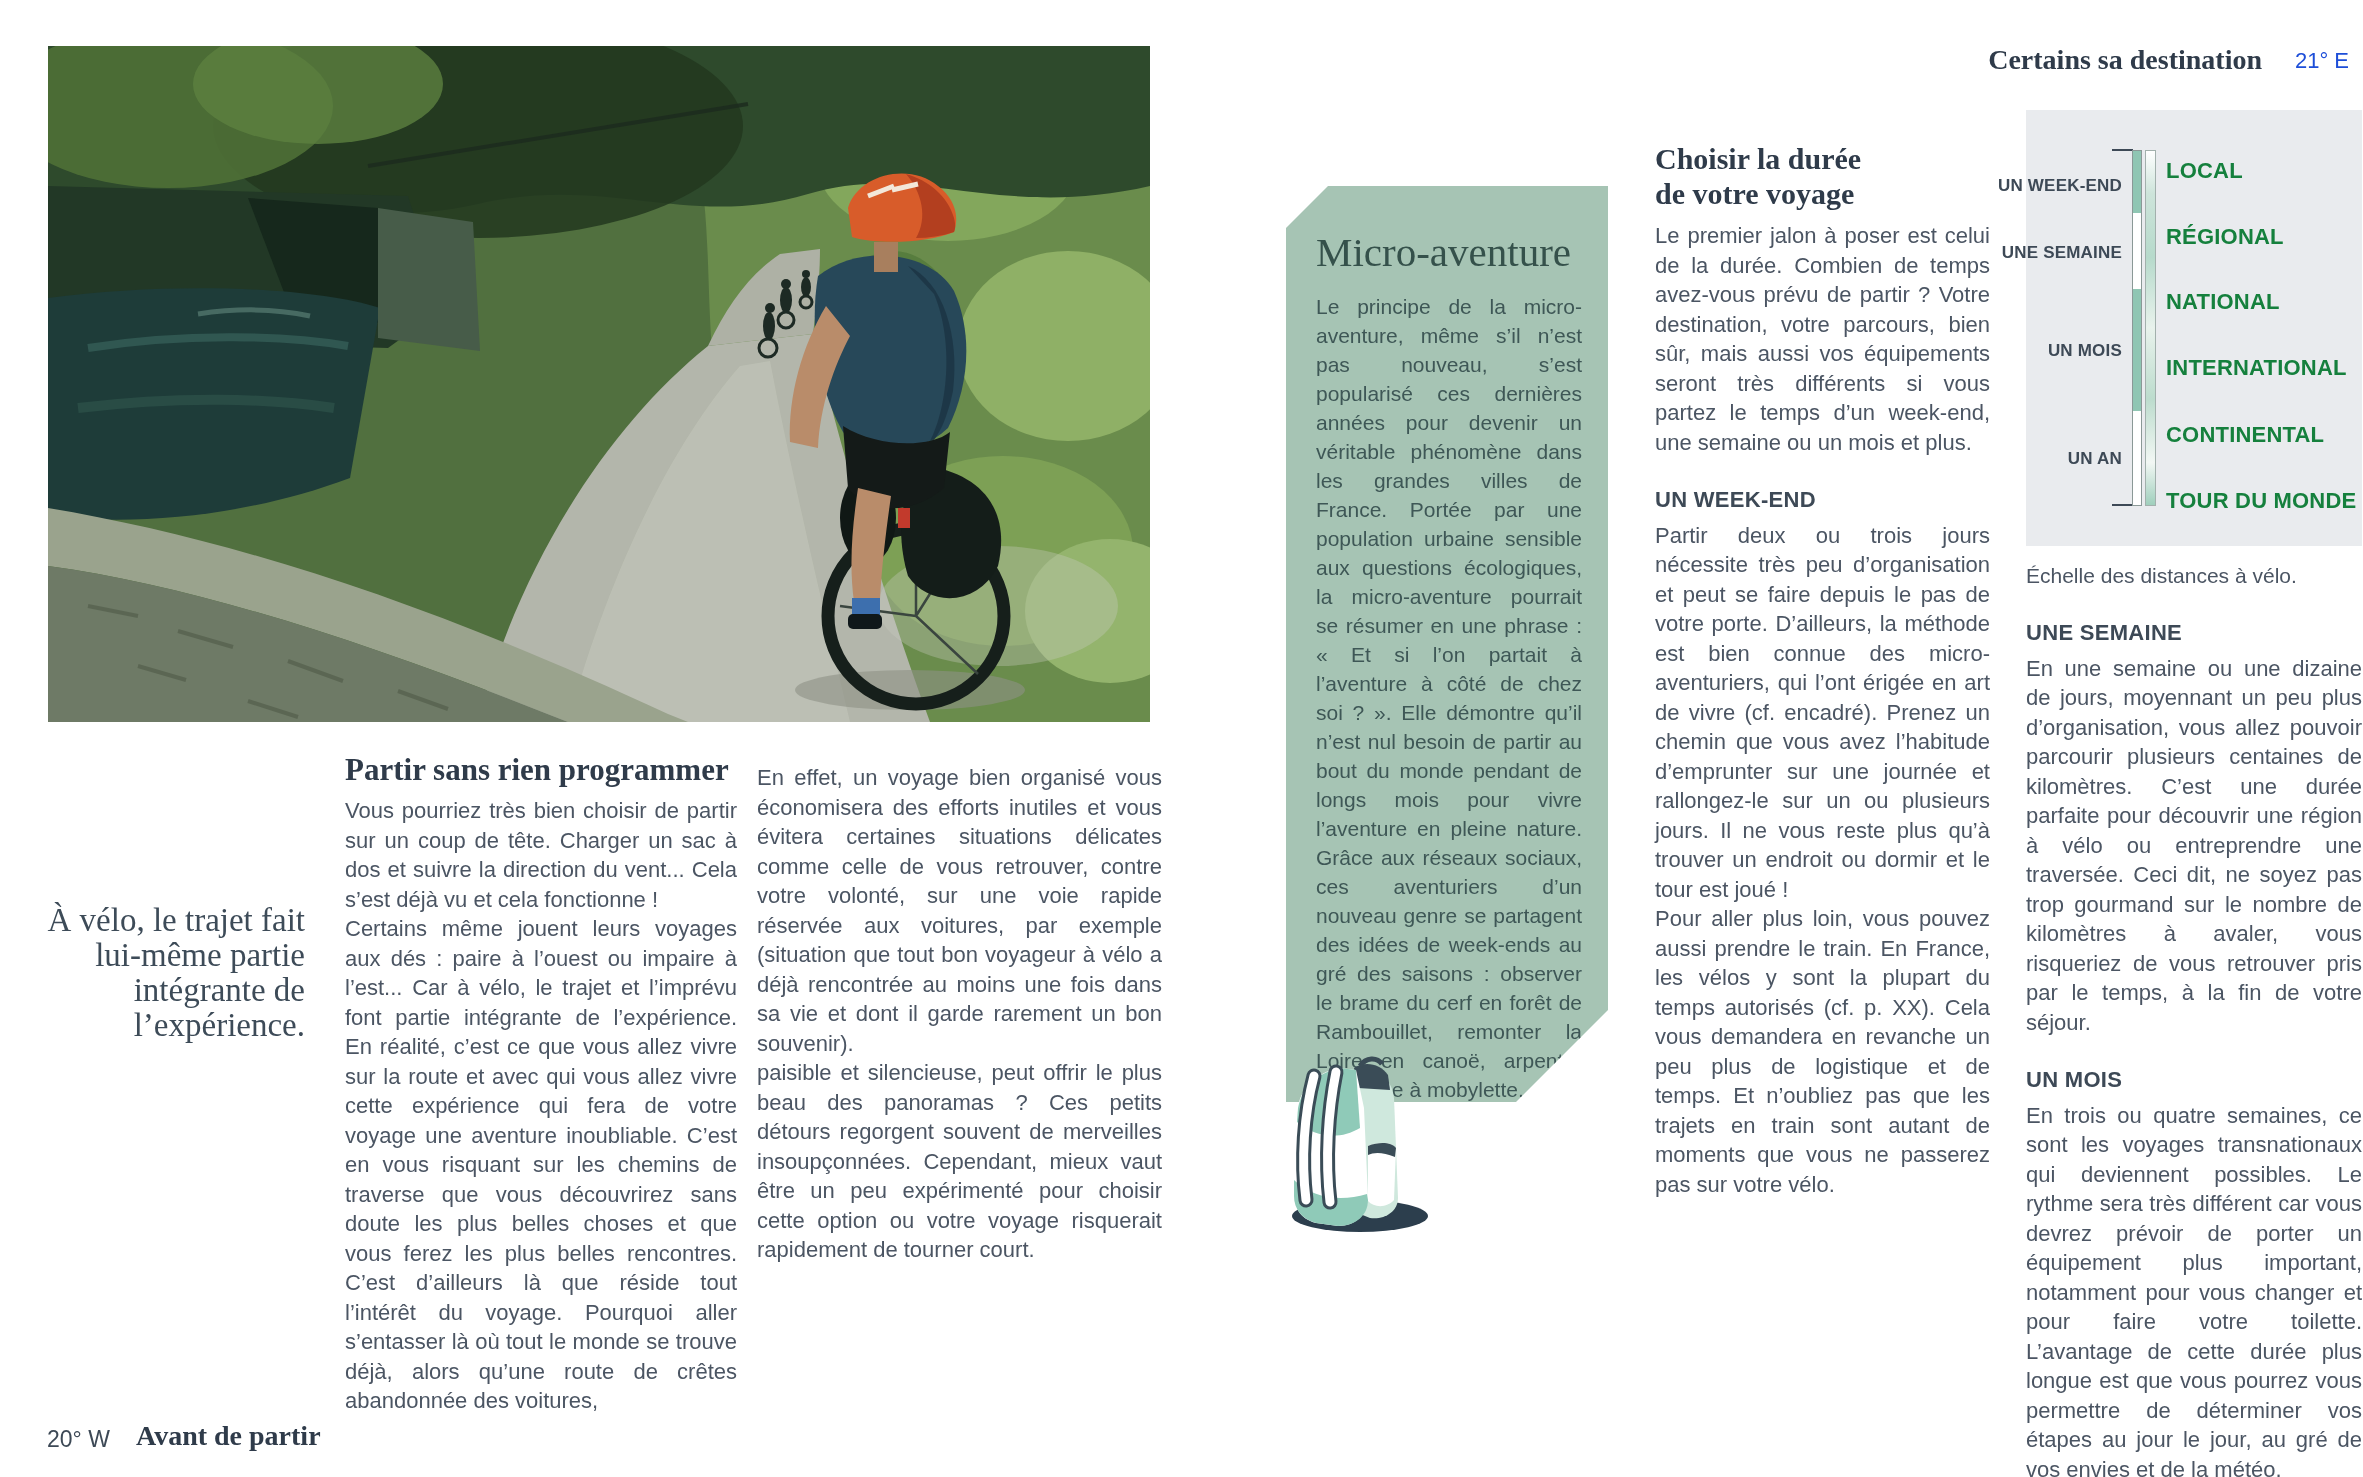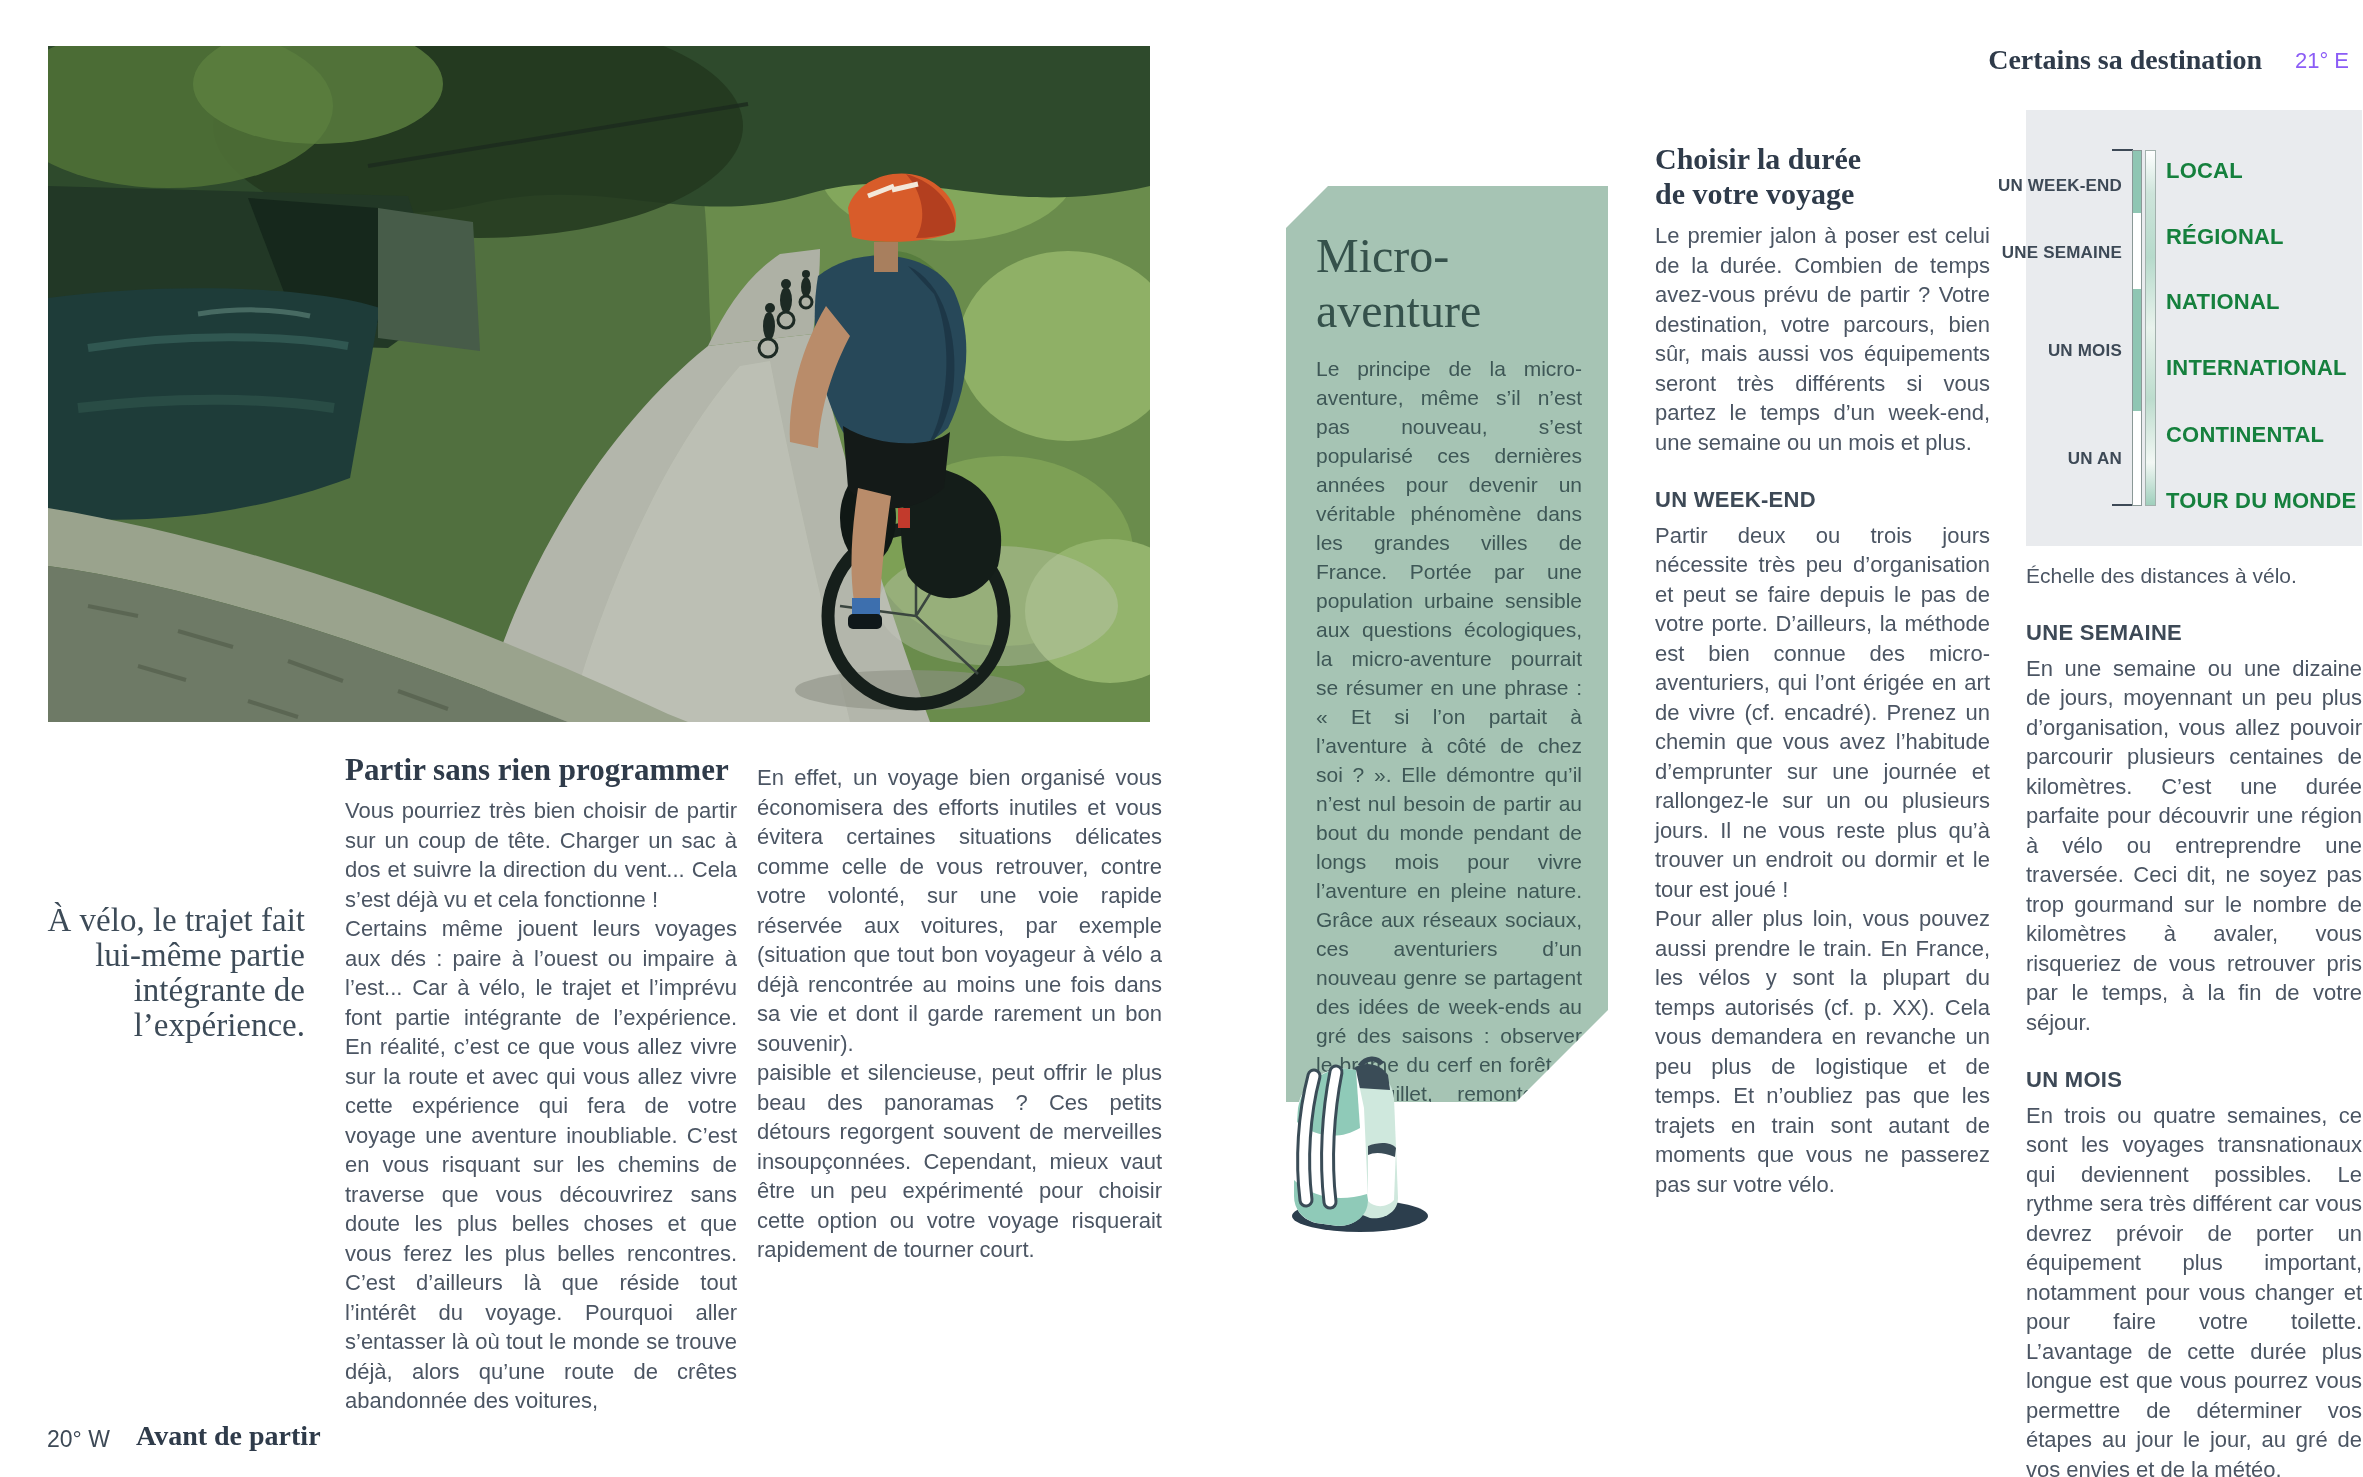--- a/index.html
+++ b/index.html
@@ -18,27 +18,27 @@
   .col-l2{position:absolute;left:757px;top:763px;width:405px;}
   .article-heading{font-family:"Liberation Serif",serif;font-weight:bold;font-size:31px;
                    line-height:36px;color:#2f3b4a;margin:0 0 8px 0;text-align:left;}
   .footer-coord{position:absolute;left:47px;top:1426px;font-size:23px;color:#3d4956;}
   .footer-chapter{position:absolute;left:136px;top:1420px;font-family:"Liberation Serif",serif;
                   font-weight:bold;font-size:28px;color:#2f3b4a;}
 
   
   .page-header-title{position:absolute;right:101px;top:44px;font-family:"Liberation Serif",serif;
                      font-weight:bold;font-size:28px;color:#2f3b4a;white-space:nowrap;}
-  .page-header-coord{position:absolute;right:14px;top:48px;font-size:22px;color:#8b5cf6;white-space:nowrap;margin-left:26px;}
+  .page-header-coord{position:absolute;right:14px;top:48px;font-size:22px;color:#1d4ed8;white-space:nowrap;margin-left:26px;}
 
   
   .micro-box{position:absolute;left:1286px;top:186px;width:322px;height:916px;background:#a6c4b4;
              clip-path:polygon(42px 0px,322px 0px,322px 824px,230px 916px,0px 916px,0px 42px);}
   .micro-inner{padding:42px 26px 0 30px;}
-  .micro-title{font-family:"Liberation Serif",serif;font-weight:normal;font-size:48px;
+  .micro-title{font-family:"Liberation Serif",serif;font-weight:normal;font-size:41px;
                color:#35514b;margin:0 0 16px 0;}
   .micro-text{font-size:21px;line-height:29px;text-align:justify;color:#3e5756;margin:0;}
   .micro-text + .micro-text{margin-top:20px;}
   .backpack{position:absolute;left:1268px;top:1048px;width:165px;height:195px;}
 
   
   .col-r1{position:absolute;left:1655px;top:115px;width:335px;}
   .col-r2{position:absolute;left:2026px;top:110px;width:336px;}
   .duration-heading{font-family:"Liberation Serif",serif;font-weight:bold;font-size:30px;
                     line-height:35px;color:#2f3b4a;margin:26px 0 10px 0;text-align:left;}

